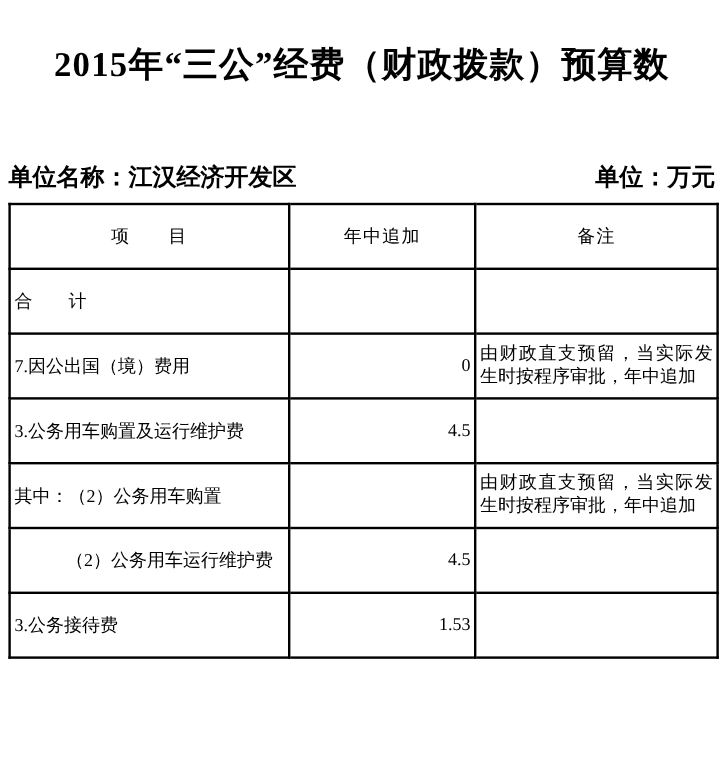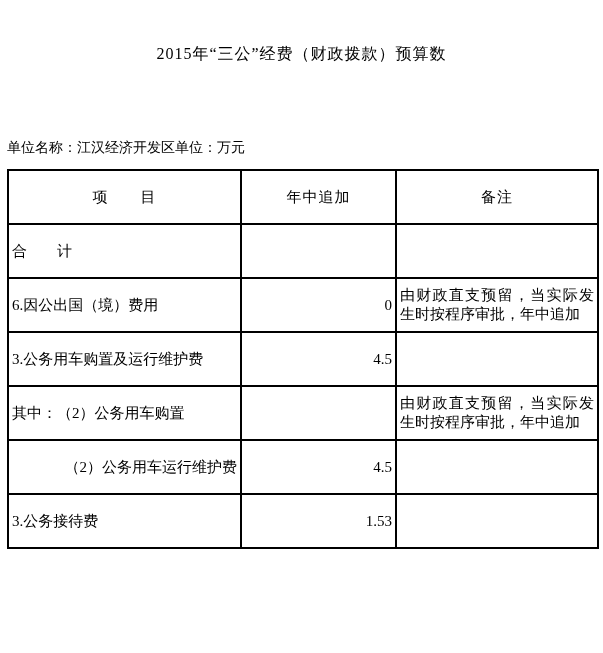--- a/index.html
+++ b/index.html
@@ -9,50 +9,52 @@
     height: 653px;
     background: #ffffff;
     color: #000000;
     font-family: "Liberation Serif", "DejaVu Serif", serif;
     overflow: hidden;
   }
   .doc-title {
     margin-top: 38px;
     line-height: 32px;
     text-align: center;
-    font-size: 16px;
-    font-weight: normal;
+    font-size: 29px;
+    font-weight: bold;
     letter-spacing: 1px;
   }
   .meta-row {
     display: flex;
+    justify-content: space-between;
     align-items: flex-end;
     margin: 70px 7px 0 7px;
-    font-size: 14px;
+    font-size: 20px;
     line-height: 16px;
+    font-weight: bold;
   }
   table.budget-table {
     margin: 13px 0 0 7px;
     width: 590px;
     border-collapse: collapse;
     table-layout: fixed;
     font-size: 15px;
   }
   .budget-table th, .budget-table td {
     border: 2px solid #000000;
     height: 52px;
     padding: 0 3px;
     font-weight: normal;
     vertical-align: middle;
     overflow: hidden;
   }
   .budget-table th { text-align: center; letter-spacing: 1px; }
   .c-item   { text-align: left; }
   .c-item.center { }
-  .c-item.indent { padding-left: 46px; text-align: right; }
+  .c-item.indent { padding-left: 46px; }
   .c-budget { text-align: right; }
   .c-remark { text-align: justify; line-height: 19px; padding: 2px 3px; }
 </style>
 </head>
 <body>
 
 <div class="page">
 
   <div class="doc-title">2015年“三公”经费（财政拨款）预算数</div>
 
@@ -74,21 +76,21 @@
         <th>备注</th>
       </tr>
     </thead>
     <tbody>
       <tr>
         <td class="c-item center">合　　计</td>
         <td class="c-budget"></td>
         <td class="c-remark"></td>
       </tr>
       <tr>
-        <td class="c-item">6.因公出国（境）费用</td>
+        <td class="c-item">7.因公出国（境）费用</td>
         <td class="c-budget">0</td>
         <td class="c-remark">由财政直支预留，当实际发生时按程序审批，年中追加</td>
       </tr>
       <tr>
         <td class="c-item">3.公务用车购置及运行维护费</td>
         <td class="c-budget">4.5</td>
         <td class="c-remark"></td>
       </tr>
       <tr>
         <td class="c-item">其中：（2）公务用车购置</td>

